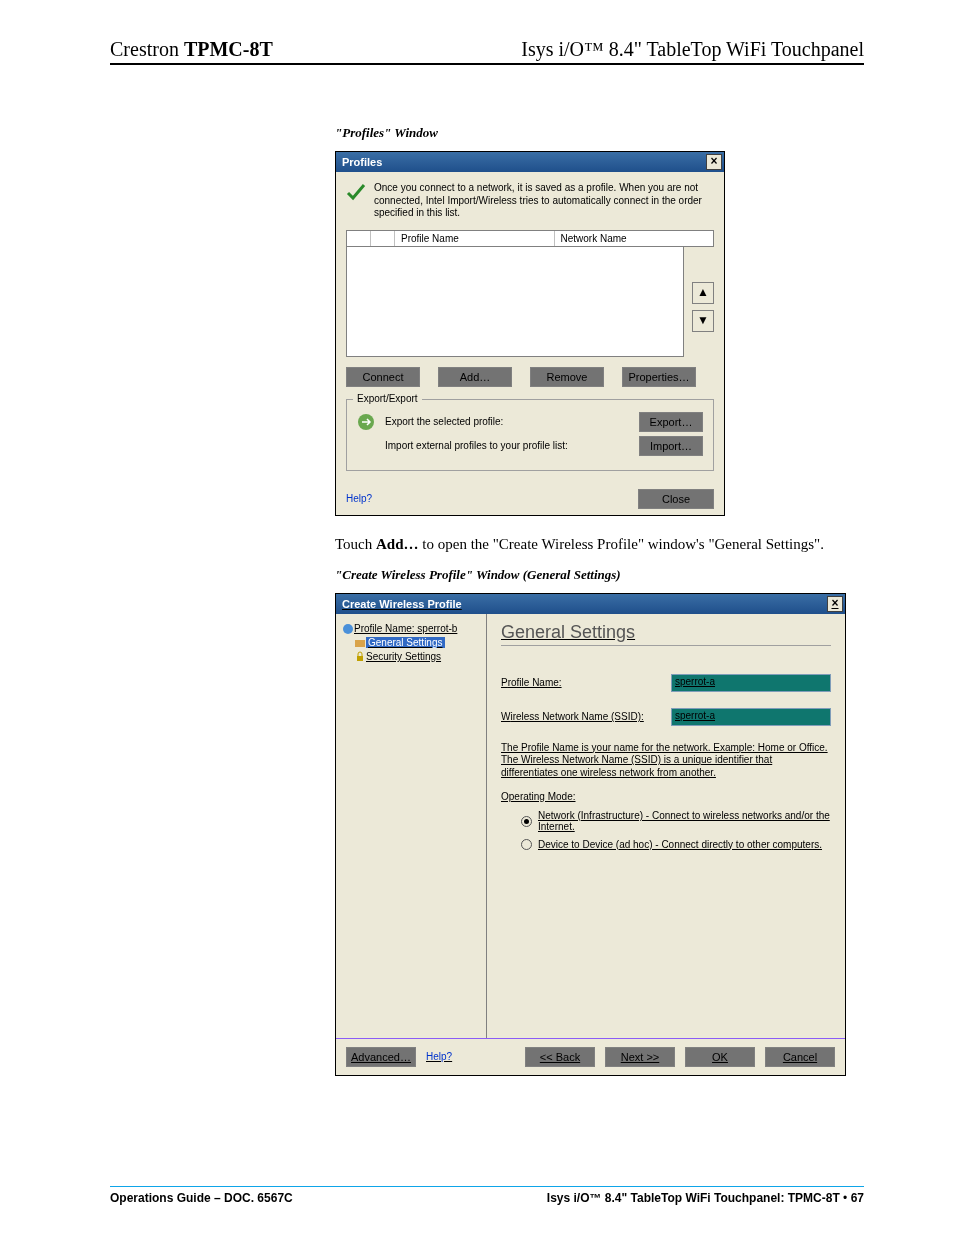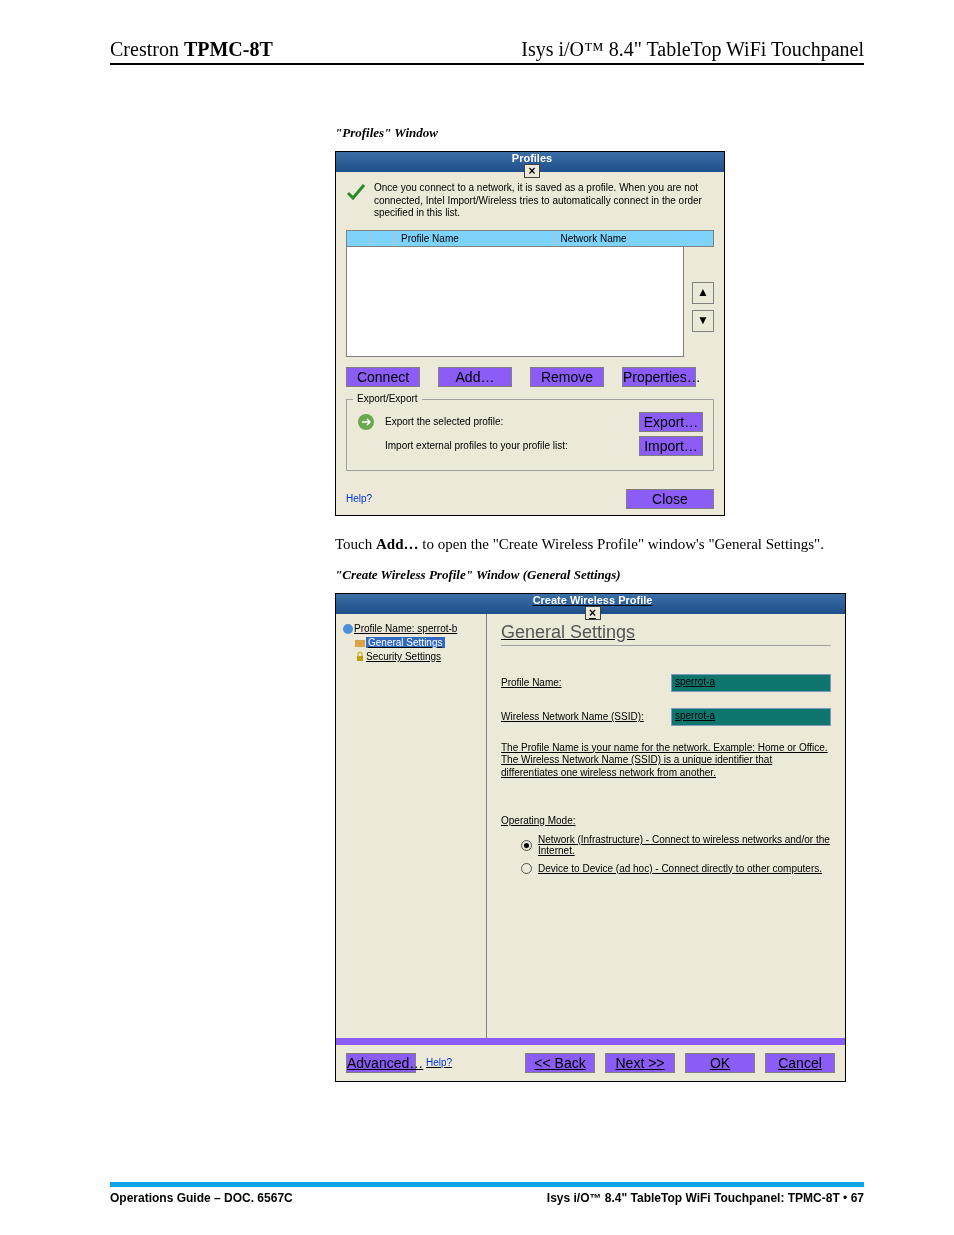--- a/index.html
+++ b/index.html
@@ -53,38 +53,37 @@
   .titlebar {
     display: flex;
     justify-content: space-between;
     align-items: center;
     height: 20px;
     background: linear-gradient(#3a6ea5,#1f4f8b);
     color: #fff;
     font-size: 11px;
     font-weight: bold;
     padding: 0 2px 0 6px;
-    flex-direction: column;
   }
   .closebtn {
     width: 16px; height: 16px;
     background: #ece9d8;
     border: 1px solid #404040;
     color: #000;
     font-size: 12px;
     line-height: 12px;
     text-align: center;
     font-weight: bold;
   }
   .dlg-body { padding: 10px 10px 6px 10px; font-size: 10px; color: #000; }
   .intro-row { display: flex; gap: 8px; margin-bottom: 10px; }
   .check-ico { width: 20px; height: 20px; flex: none; }
   .list-hdr {
     display: flex;
-    background: #7dd3fc;
+    background: #ffffff;
     border: 1px solid #808080;
     font-size: 10px;
   }
   .list-hdr div { padding: 2px 6px; border-right: 1px solid #c0c0c0; }
   .col-a { width: 24px; }
   .col-b { width: 24px; }
   .col-c { flex: 1; }
   .col-d { flex: 1; border-right: none !important; }
   .list-area-wrap { display: flex; gap: 8px; }
   .list-area {
@@ -98,22 +97,22 @@
   .arrow-btn {
     width: 22px; height: 22px;
     border: 1px solid #808080;
     background: #ece9d8;
     font-size: 12px; text-align: center; line-height: 18px;
   }
   .btn-row { display: flex; gap: 18px; margin: 10px 0 12px 0; }
   .winbtn {
     width: 74px; height: 20px;
     border: 1px solid #808080;
-    background: #8b5cf6;
-    font-size: 14px;
+    background: #737373;
+    font-size: 11px;
     text-align: center;
     line-height: 18px;
   }
   .fieldset {
     border: 1px solid #a0a0a0;
     padding: 8px 10px 10px 10px;
     margin-bottom: 18px;
     position: relative;
   }
   .fieldset-legend {
@@ -145,39 +144,39 @@
   .cwp-heading { font-family: Tahoma, Arial, sans-serif; font-size: 18px; color: #555; margin: 8px 0 2px 0; }
   .cwp-divider { border-top: 1px solid #a0a0a0; margin-bottom: 28px; }
   .form-row { display: flex; align-items: center; margin-bottom: 16px; }
   .form-lbl { width: 170px; }
   .form-input {
     width: 160px; height: 18px;
     border: 1px solid #7f9db9;
     background: #0f766e;
     font-size: 10px; padding: 1px 3px;
   }
-  .desc-txt { font-size: 10px; line-height: 1.25; margin-bottom: 36px; }
+  .desc-txt { font-size: 10px; line-height: 1.25; margin-bottom: 12px; }
   .radio-row { display: flex; align-items: center; gap: 6px; margin: 6px 0; padding-left: 20px; font-size:10px;}
   .radio-dot { width: 11px; height: 11px; border: 1px solid #555; border-radius: 50%; flex:none; margin-top:1px; position:relative;}
   .radio-sel::after { content:""; position:absolute; top:2px;left:2px;width:5px;height:5px;background:#000;border-radius:50%;}
   .cwp-footer {
     display: flex; align-items: center;
     padding: 8px 10px;
-    border-top: 7px solid #8b5cf6;
+    border-top: 1px solid #8b5cf6;
     font-size: 10px;
     gap: 10px;
     background:#ece9d8;
   }
   .cwp-footer .spacer { flex: 1; }
   .cwp-footer .winbtn { width: 70px; }
   
   .page-footer {
     position: absolute;
     left: 110px; right: 90px; bottom: 30px;
-    border-top: 5px solid #0ea5e9;
+    border-top: 1px solid #0ea5e9;
     padding-top: 4px;
     display: flex; justify-content: space-between;
     font-family: Arial, sans-serif;
     font-size: 12px;
   }
   .page-footer .fl { font-weight: bold; }
   u.noline { text-decoration: underline; }
 </style>
 </head>
 <body>
@@ -239,21 +238,21 @@
           </div>
           <div class="ei-row">
             <span class="ei-ico"></span>
             <div class="ei-label">Import external profiles to your profile list:</div>
             <div class="winbtn ei-btn">Import…</div>
           </div>
         </div>
 
         <div class="help-row">
           <span class="help-link">Help?</span>
-          <div class="winbtn" style="width:88px">Close</div>
+          <div class="winbtn" style="width:76px">Close</div>
         </div>
       </div>
     </div>
 
     <div class="body-line">
       <span>Touch </span><b>Add…</b><span> to open the "Create Wireless Profile" window's "General Settings".</span>
     </div>
 
     <div class="caption">"Create Wireless Profile" Window (General Settings)</div>
 

